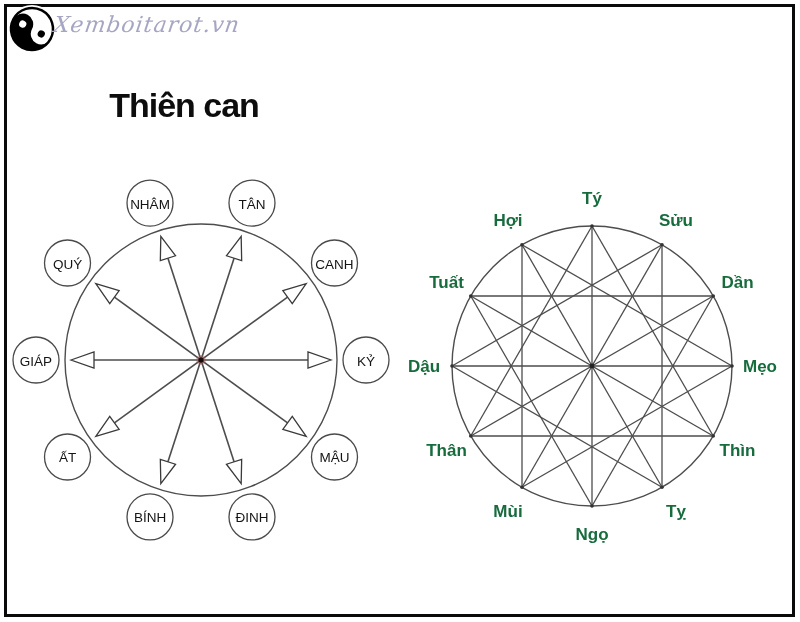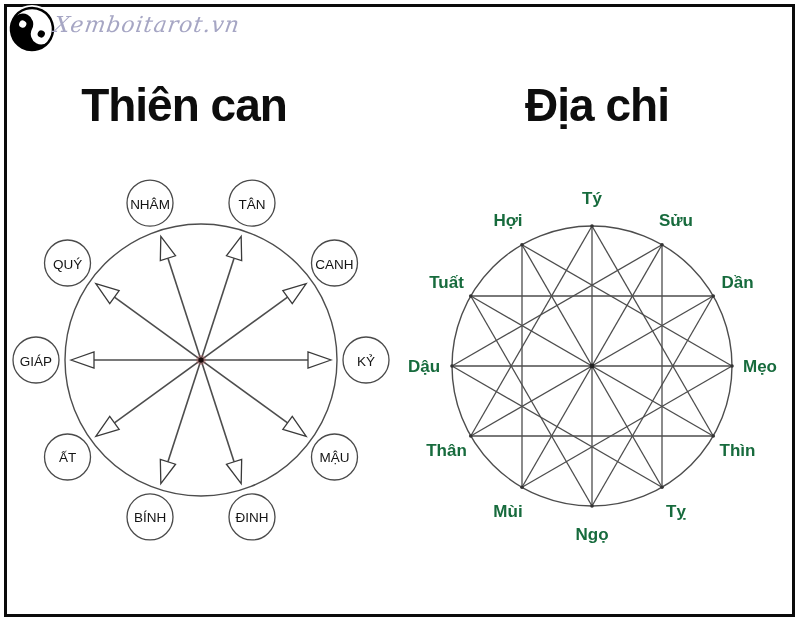--- a/index.html
+++ b/index.html
@@ -15,22 +15,22 @@
     position:absolute;left:8px;top:5px;width:48px;height:48px;
     background:#ffffff;border-radius:50%;
   }
   #watermark{
     position:absolute;left:54px;top:12px;width:260px;
     font-family:"DejaVu Serif",serif;font-style:italic;
     font-size:22px;letter-spacing:1px;color:#a6a6c4;
     transform:skewX(-8deg);white-space:nowrap;user-select:none;
   }
   .heading{
-    position:absolute;top:78px;transform:translateX(-50%);
-    font-size:46px;font-weight:bold;color:#0d0d0d;letter-spacing:-1px;
+    position:absolute;top:86px;transform:translateX(-50%);
+    font-size:34px;font-weight:bold;color:#0d0d0d;letter-spacing:-1px;
     white-space:nowrap;
   }
   #heading-left{left:184px;}
   #heading-right{left:597px;}
   #diagram-svg{position:absolute;left:0;top:0;}
   text{user-select:none;}
 </style>
 </head>
 <body>
 
@@ -44,21 +44,20 @@
         <path d="M24 3 A21 21 0 0 1 24 45 A10.5 10.5 0 0 1 24 24 A10.5 10.5 0 1 0 24 3 Z" fill="#000000"></path>
         <circle cx="24" cy="13.5" r="3.6" fill="#000000"></circle>
         <circle cx="24" cy="34.5" r="3.6" fill="#ffffff"></circle>
       </g>
     </svg>
   </div>
 
   <div id="watermark">Xemboitarot.vn</div>
 
   <div id="heading-left" class="heading">Thiên can</div>
-  <div id="heading-right" class="heading">Địa chi</div>
 
   <svg id="diagram-svg" width="800" height="622" viewBox="0 0 800 622">
     <g id="left-diagram">
         <circle cx="201" cy="360" r="136" fill="none" stroke="#4d4d4d" stroke-width="1.4"></circle>
         <line x1="94" y1="360" x2="308" y2="360" stroke="#4d4d4d" stroke-width="1.6"></line>
         <polygon points="71,360 94,352 94,368" fill="#ffffff" stroke="#3a3a3a" stroke-width="1.3"></polygon>
         <polygon points="331,360 308,368 308,352" fill="#ffffff" stroke="#3a3a3a" stroke-width="1.3"></polygon>
         <line x1="114.43518160188063" y1="422.89302199529465" x2="287.56481839811937" y2="297.10697800470535" stroke="#4d4d4d" stroke-width="1.6"></line>
         <polygon points="95.82779073125684,436.4120827980215 109.73289958354084,416.42088604029504 119.13746362022042,429.36515795029425" fill="#ffffff" stroke="#3a3a3a" stroke-width="1.3"></polygon>
         <polygon points="306.1722092687432,283.5879172019785 292.26710041645913,303.57911395970496 282.8625363797796,290.63484204970575" fill="#ffffff" stroke="#3a3a3a" stroke-width="1.3"></polygon>

